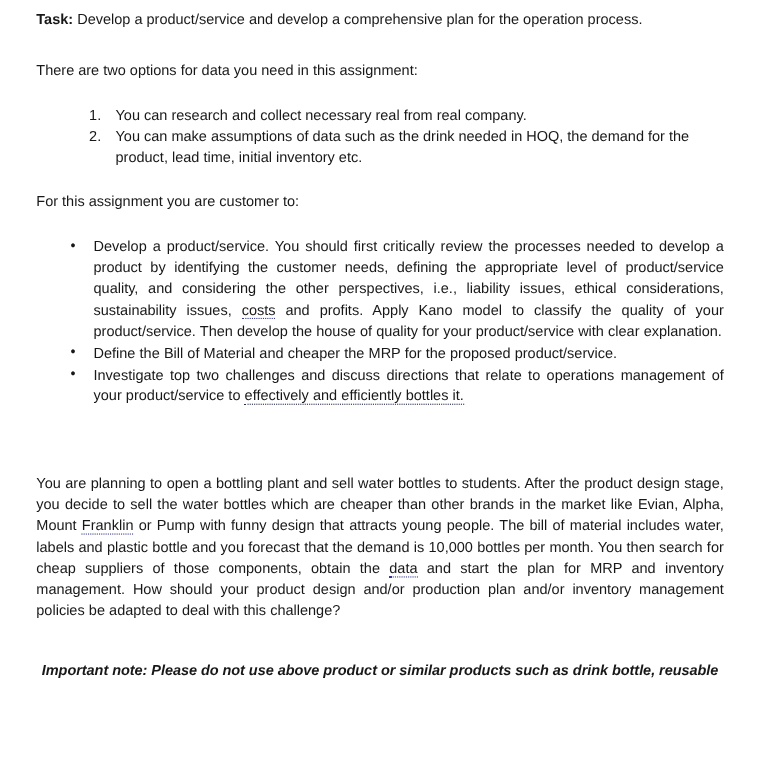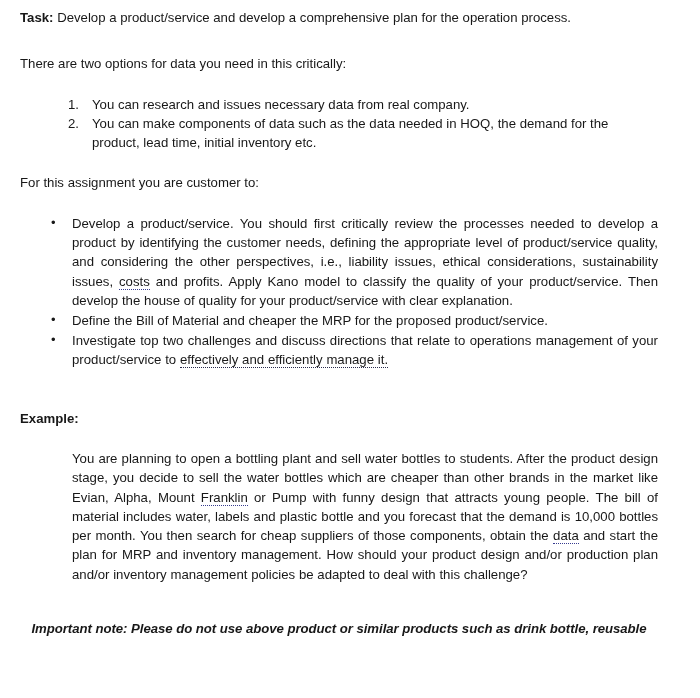--- a/index.html
+++ b/index.html
@@ -15,21 +15,21 @@
     line-height: 19.3px;
     color: #1c1c1c;
     -webkit-font-smoothing: none;
     overflow: hidden;
   }
   .page {
     position: relative;
     width: 700px;
     height: 698px;
     box-sizing: border-box;
-    padding: 0 42px 0 20px;
+    padding: 0 42px 0 33px;
     
     filter: blur(0.22px) contrast(1.04);
     border-radius: 19px;
   }
 
   .para {
     margin: 0;
     text-align: left;
   }
 
@@ -80,21 +80,20 @@
     position: absolute;
     left: 31px;
     top: -0.5px;
     font-size: 13px;
     line-height: 19.3px;
   }
   ul.bullist > li:last-child { text-align: justify; }
 
   
   .indent-block {
-    margin-left: 52px;
     text-align: justify;
   }
 
   
   .sp {
     border-bottom: 1.4px dotted #3a3f8f;
     padding-bottom: 0px;
   }
   .sp-dense {
     border-bottom: 1.4px dotted #2a2d4d;
@@ -115,45 +114,44 @@
 <body>
 
 <div class="page">
 
   <div class="spacer-xs"></div>
 
   <p class="para"><span class="bold">Task:</span><span> Develop a product/service and develop a comprehensive plan for the operation process.</span></p>
 
   <div class="spacer-lg"></div>
 
-  <p class="para">There are two options for data you need in this critically:</p>
+  <p class="para">There are two options for data you need in this assignment:</p>
 
   <div class="spacer-md"></div>
 
   <ol class="numlist">
-    <li>You can research and issues necessary data from real company.</li>
-    <li>You can make components of data such as the data needed in HOQ, the demand for the product, lead time, initial inventory etc.</li>
+    <li>You can research and collect necessary real from real company.</li>
+    <li>You can make assumptions of data such as the drink needed in HOQ, the demand for the product, lead time, initial inventory etc.</li>
   </ol>
 
   <div class="spacer-md"></div>
 
   <p class="para">For this assignment you are customer to:</p>
 
   <div class="spacer-md"></div>
 
   <ul class="bullist">
     <li><span>Develop a product/service. You should first critically review the processes needed to develop a product by identifying the customer needs, defining the appropriate level of product/service quality, and considering the other perspectives, i.e., liability issues, ethical considerations, sustainability issues, </span><span class="sp">costs</span><span> and profits. Apply Kano model to classify the quality of your product/service. Then develop the house of quality for your product/service with clear explanation.</span></li>
     <li><span>Define the Bill of Material and cheaper the MRP for the proposed product/service.</span></li>
-    <li><span>Investigate top two challenges and discuss directions that relate to operations management of your product/service to </span><span class="sp-dense">effectively and efficiently manage it.</span></li>
+    <li><span>Investigate top two challenges and discuss directions that relate to operations management of your product/service to </span><span class="sp-dense">effectively and efficiently bottles it.</span></li>
   </ul>
 
   <div class="spacer-lg"></div>
   <div class="spacer-sm"></div>
 
-  <p class="para bold">Example:</p>
 
   <div class="spacer-md"></div>
 
   <p class="para indent-block"><span>You are planning to open a bottling plant and sell water bottles to students. After the product design stage, you decide to sell the water bottles which are cheaper than other brands in the market like Evian, Alpha, Mount </span><span class="sp">Franklin</span><span> or Pump with funny design that attracts young people. The bill of material includes water, labels and plastic bottle and you forecast that the demand is 10,000 bottles per month. You then search for cheap suppliers of those components, obtain the </span><span class="sp">data</span><span> and start the plan for MRP and inventory management. How should your product design and/or production plan and/or inventory management policies be adapted to deal with this challenge?</span></p>
 
   <div class="spacer-lg"></div>
   <div class="spacer-xs"></div>
 
   <p class="para note">Important note: Please do not use above product or similar products such as drink bottle, reusable</p>
 

